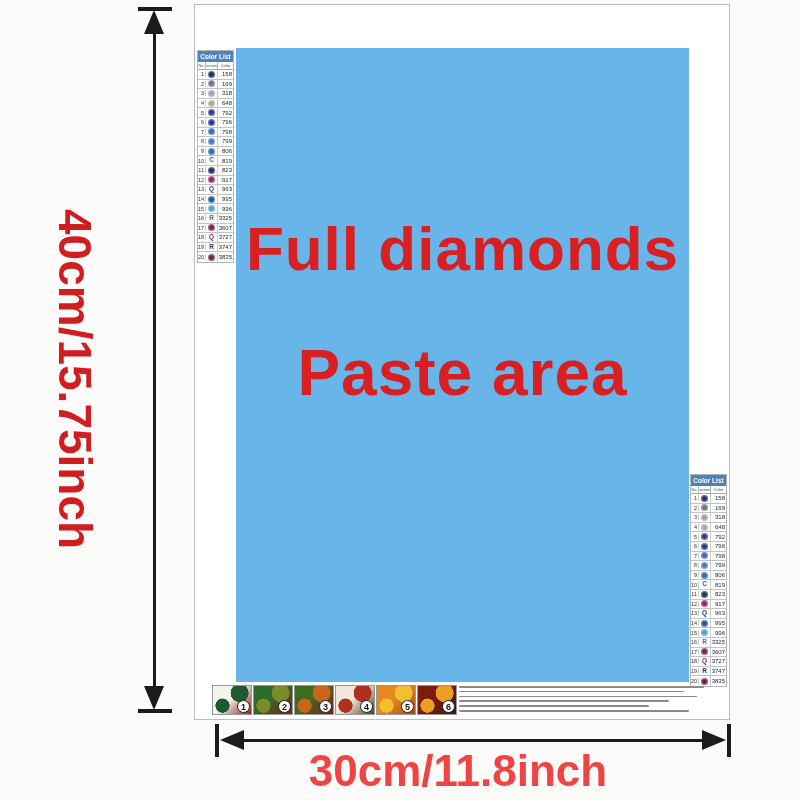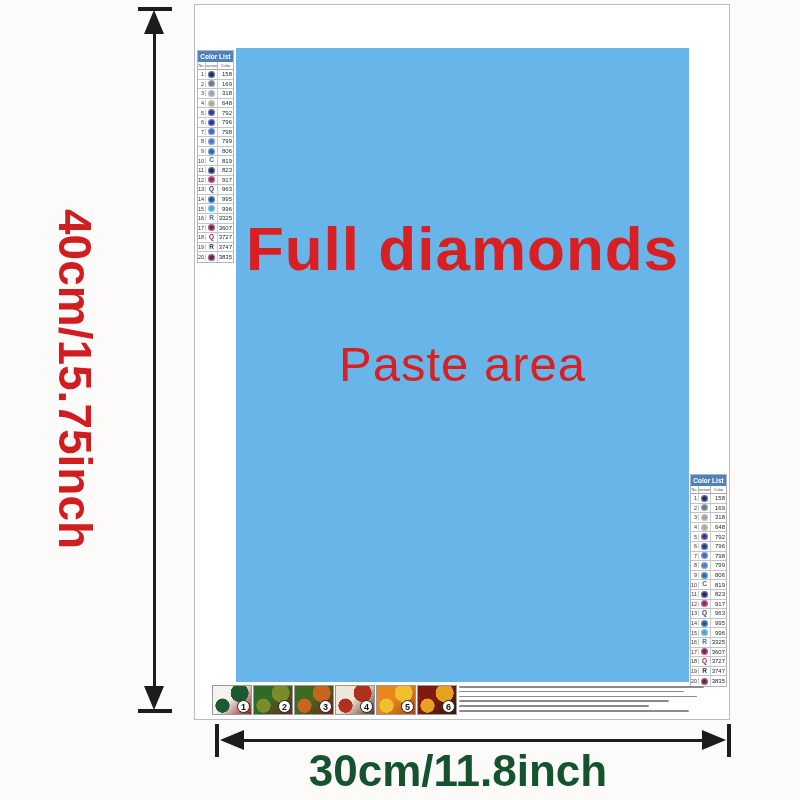--- a/index.html
+++ b/index.html
@@ -21,21 +21,21 @@
   .td.c3 { width:109px; justify-content:center; }
   .hd-red { font-family:"Liberation Serif", serif; font-weight:bold; color:#a21717; font-size:19px; }
   .hd-size { font-family:"Liberation Sans", sans-serif; font-weight:bold; color:#cf1016; font-size:17px; }
   .cell-item { font-size:8px; color:#4a4a4a; }
   .cell-size { font-size:12px; color:#2b2b2b; letter-spacing:1px; }
 
   
   .paste-area { position:absolute; left:41px; top:43px; width:453px; height:634px;
                 background:#68b6e9; display:flex; flex-direction:column; align-items:center; }
   .paste-line1 { margin-top:165px; font-size:62px; font-weight:bold; color:#d81f22; letter-spacing:1px; }
-  .paste-line2 { margin-top:52px; font-size:49px; font-weight:normal; color:#d81f22; letter-spacing:1px; }
+  .paste-line2 { margin-top:52px; font-size:64px; font-weight:bold; color:#d81f22; letter-spacing:1px; }
 
   
   .color-list { position:absolute; width:37px; background:#fff; border:1px solid #b5b5b5; font-family:"Liberation Sans", sans-serif; }
   .color-list.left  { left:2px;  top:45px; }
   .color-list.right { left:495px; top:469px; }
   .cl-title { height:11px; background:#4f81bd; color:#fff; font-size:6.5px; font-weight:bold;
               display:flex; align-items:center; justify-content:center; white-space:nowrap; }
   .cl-cols { display:flex; height:8px; border-bottom:0.5px solid #aaa; }
   .cl-cols span { font-size:4px; color:#555; overflow:hidden; display:flex; align-items:center; justify-content:center; }
   .cl-cols .w1 { width:8px; border-right:0.5px solid #bbb; }
@@ -71,21 +71,21 @@
   .cap-left  { left:215px; top:724px; width:4px; height:33px; background:#1c1c1c; }
   .cap-right { left:727px; top:724px; width:4px; height:33px; background:#1c1c1c; }
   .head-left { left:220px; top:730px; width:0; height:0;
                border-top:10px solid transparent; border-bottom:10px solid transparent; border-right:24px solid #1c1c1c; }
   .head-right { left:702px; top:730px; width:0; height:0;
                border-top:10px solid transparent; border-bottom:10px solid transparent; border-left:24px solid #1c1c1c; }
 
   .dim-v { position:absolute; left:-95px; top:352px; width:340px; text-align:center;
            transform:rotate(90deg); font-size:46px; font-weight:bold; color:#d01d20; white-space:nowrap; }
   .dim-h { position:absolute; left:268px; top:746px; width:380px; text-align:center;
-           font-size:44px; font-weight:bold; color:#14532d; white-space:nowrap; }
+           font-size:44px; font-weight:bold; color:#ef4444; white-space:nowrap; }
 </style>
 </head>
 <body>
 
 <div class="acap cap-top"></div>
 <div class="ahead head-up"></div>
 <div class="v-arrow v-line"></div>
 <div class="ahead head-down"></div>
 <div class="acap cap-bot"></div>
 <div class="dim-v">40cm/15.75inch</div>

